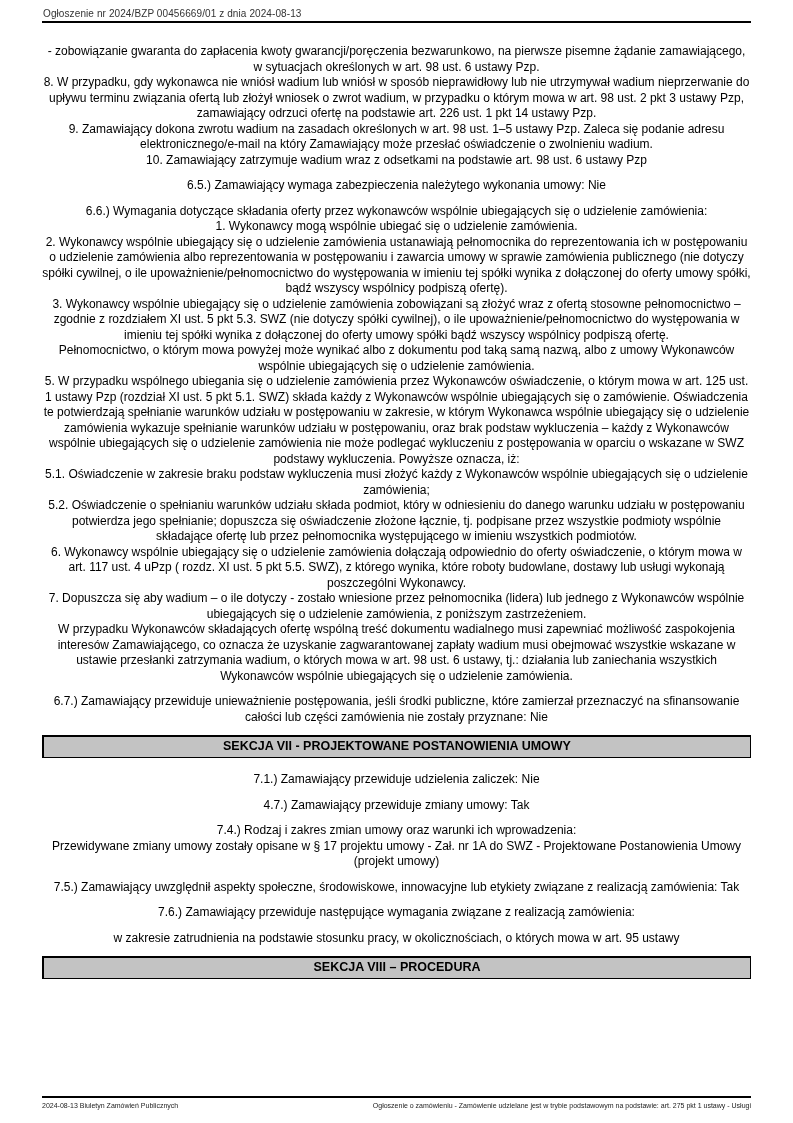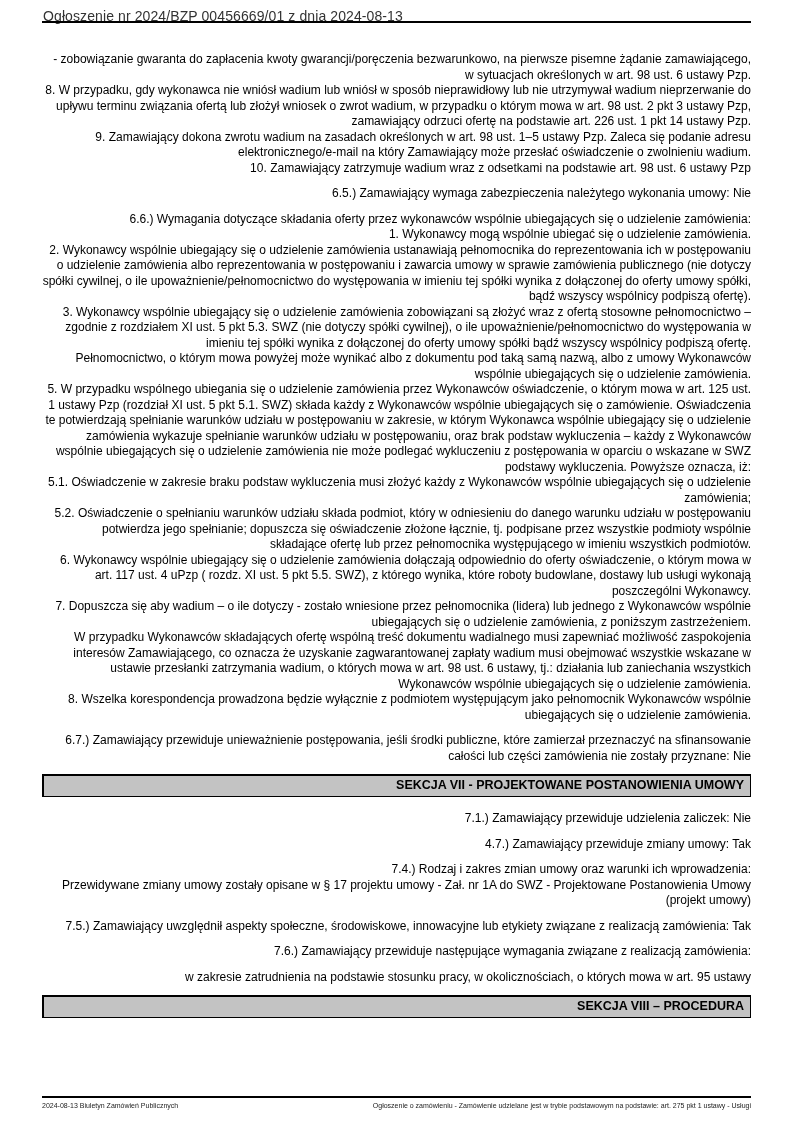--- a/index.html
+++ b/index.html
@@ -9,41 +9,41 @@
     height: 1123px;
     background: #ffffff;
     font-family: "Liberation Sans", sans-serif;
     color: #000000;
     overflow: hidden;
   }
   .top-note {
     position: absolute;
     left: 43px;
     top: 8px;
-    font-size: 14px;
+    font-size: 10px;
     color: #333333;
     letter-spacing: 0.1px;
   }
   .rule {
     position: absolute;
     left: 42px;
     width: 709px;
     height: 2px;
     background: #000000;
   }
   .top-rule { top: 21px; }
   .footer-rule { top: 1096px; }
   .content {
     position: absolute;
     left: 42px;
-    top: 52px;
+    top: 44px;
     width: 709px;
     font-size: 12px;
     line-height: 15.5px;
-    text-align: right;
+    text-align: center;
   }
   .field { margin: 0 0 10px 0; }
   .b { font-weight: normal; }
   .section-bar {
     background: var(--section-header-bg, #c3c3c3);
     border: 2px solid #000000;
     border-right-width: 1px;
     border-bottom-width: 1px;
     font-weight: bold;
     font-size: 12.5px;
@@ -86,21 +86,20 @@
       <div>1. Wykonawcy mogą wspólnie ubiegać się o udzielenie zamówienia.</div>
       <div>2. Wykonawcy wspólnie ubiegający się o udzielenie zamówienia ustanawiają pełnomocnika do reprezentowania ich w postępowaniu o udzielenie zamówienia albo reprezentowania w postępowaniu i zawarcia umowy w sprawie zamówienia publicznego (nie dotyczy spółki cywilnej, o ile upoważnienie/pełnomocnictwo do występowania w imieniu tej spółki wynika z dołączonej do oferty umowy spółki, bądź wszyscy wspólnicy podpiszą ofertę).</div>
       <div>3. Wykonawcy wspólnie ubiegający się o udzielenie zamówienia zobowiązani są złożyć wraz z ofertą stosowne pełnomocnictwo – zgodnie z rozdziałem XI ust. 5 pkt 5.3. SWZ (nie dotyczy spółki cywilnej), o ile upoważnienie/pełnomocnictwo do występowania w imieniu tej spółki wynika z dołączonej do oferty umowy spółki bądź wszyscy wspólnicy podpiszą ofertę.</div>
       <div>Pełnomocnictwo, o którym mowa powyżej może wynikać albo z dokumentu pod taką samą nazwą, albo z umowy Wykonawców wspólnie ubiegających się o udzielenie zamówienia.</div>
       <div>5. W przypadku wspólnego ubiegania się o udzielenie zamówienia przez Wykonawców oświadczenie, o którym mowa w art. 125 ust. 1 ustawy Pzp (rozdział XI ust. 5 pkt 5.1. SWZ) składa każdy z Wykonawców wspólnie ubiegających się o zamówienie. Oświadczenia te potwierdzają spełnianie warunków udziału w postępowaniu w zakresie, w którym Wykonawca wspólnie ubiegający się o udzielenie zamówienia wykazuje spełnianie warunków udziału w postępowaniu, oraz brak podstaw wykluczenia – każdy z Wykonawców wspólnie ubiegających się o udzielenie zamówienia nie może podlegać wykluczeniu z postępowania w oparciu o wskazane w SWZ podstawy wykluczenia. Powyższe oznacza, iż:</div>
       <div>5.1. Oświadczenie w zakresie braku podstaw wykluczenia musi złożyć każdy z Wykonawców wspólnie ubiegających się o udzielenie zamówienia;</div>
       <div>5.2. Oświadczenie o spełnianiu warunków udziału składa podmiot, który w odniesieniu do danego warunku udziału w postępowaniu potwierdza jego spełnianie; dopuszcza się oświadczenie złożone łącznie, tj. podpisane przez wszystkie podmioty wspólnie składające ofertę lub przez pełnomocnika występującego w imieniu wszystkich podmiotów.</div>
       <div>6. Wykonawcy wspólnie ubiegający się o udzielenie zamówienia dołączają odpowiednio do oferty oświadczenie, o którym mowa w art. 117 ust. 4 uPzp ( rozdz. XI ust. 5 pkt 5.5. SWZ), z którego wynika, które roboty budowlane, dostawy lub usługi wykonają poszczególni Wykonawcy.</div>
       <div>7. Dopuszcza się aby wadium – o ile dotyczy - zostało wniesione przez pełnomocnika (lidera) lub jednego z Wykonawców wspólnie ubiegających się o udzielenie zamówienia, z poniższym zastrzeżeniem.</div>
       <div>W przypadku Wykonawców składających ofertę wspólną treść dokumentu wadialnego musi zapewniać możliwość zaspokojenia interesów Zamawiającego, co oznacza że uzyskanie zagwarantowanej zapłaty wadium musi obejmować wszystkie wskazane w ustawie przesłanki zatrzymania wadium, o których mowa w art. 98 ust. 6 ustawy, tj.: działania lub zaniechania wszystkich Wykonawców wspólnie ubiegających się o udzielenie zamówienia.</div>
-      <div>8. Wszelka korespondencja prowadzona będzie wyłącznie z podmiotem występującym jako pełnomocnik Wykonawców wspólnie ubiegających się o udzielenie zamówienia.</div>
     </div>
 
     <p class="field"><span class="b">6.7.) Zamawiający przewiduje unieważnienie postępowania, jeśli środki publiczne, które zamierzał przeznaczyć na sfinansowanie całości lub części zamówienia nie zostały przyznane:</span> <span>Nie</span></p>
 
     <div class="section-bar">SEKCJA VII - PROJEKTOWANE POSTANOWIENIA UMOWY</div>
 
     <p class="field"><span class="b">7.1.) Zamawiający przewiduje udzielenia zaliczek:</span> <span>Nie</span></p>
 
     <p class="field"><span class="b">4.7.) Zamawiający przewiduje zmiany umowy:</span> <span>Tak</span></p>
 

